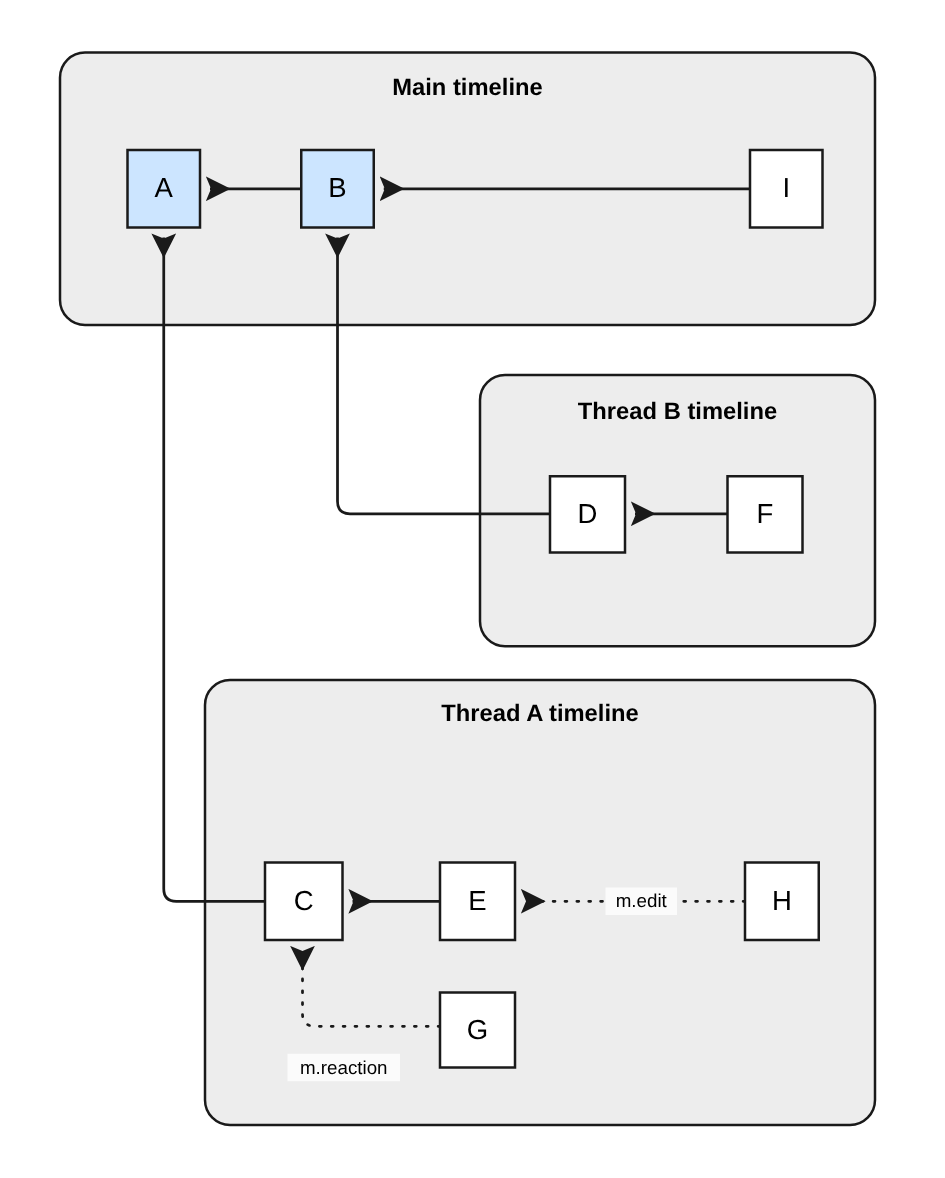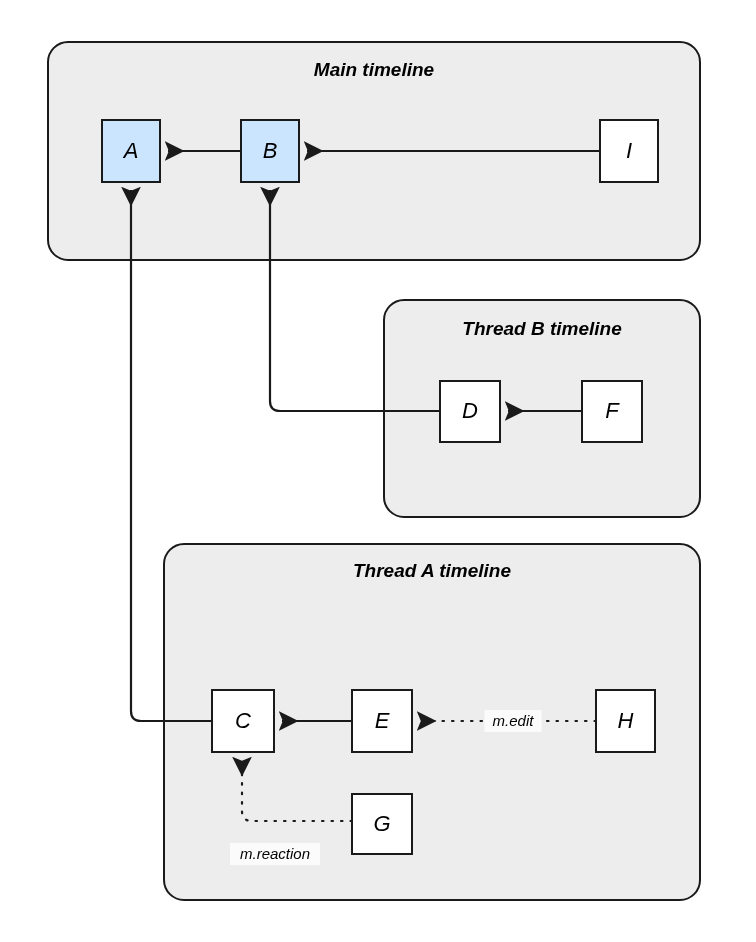--- a/index.html
+++ b/index.html
@@ -11,21 +11,20 @@
   body {
     width: 756px;
     height: 942px;
     font-family: "Liberation Sans", sans-serif;
     overflow: hidden;
   }
   #diagram-root {
     position: relative;
     width: 688px;
     height: 942px;
-    font-style: italic;
   }
   #diagram-svg {
     position: absolute;
     left: 0;
     top: 0;
     width: 756px;
     height: 942px;
   }
   .group-title {
     font-weight: bold;

